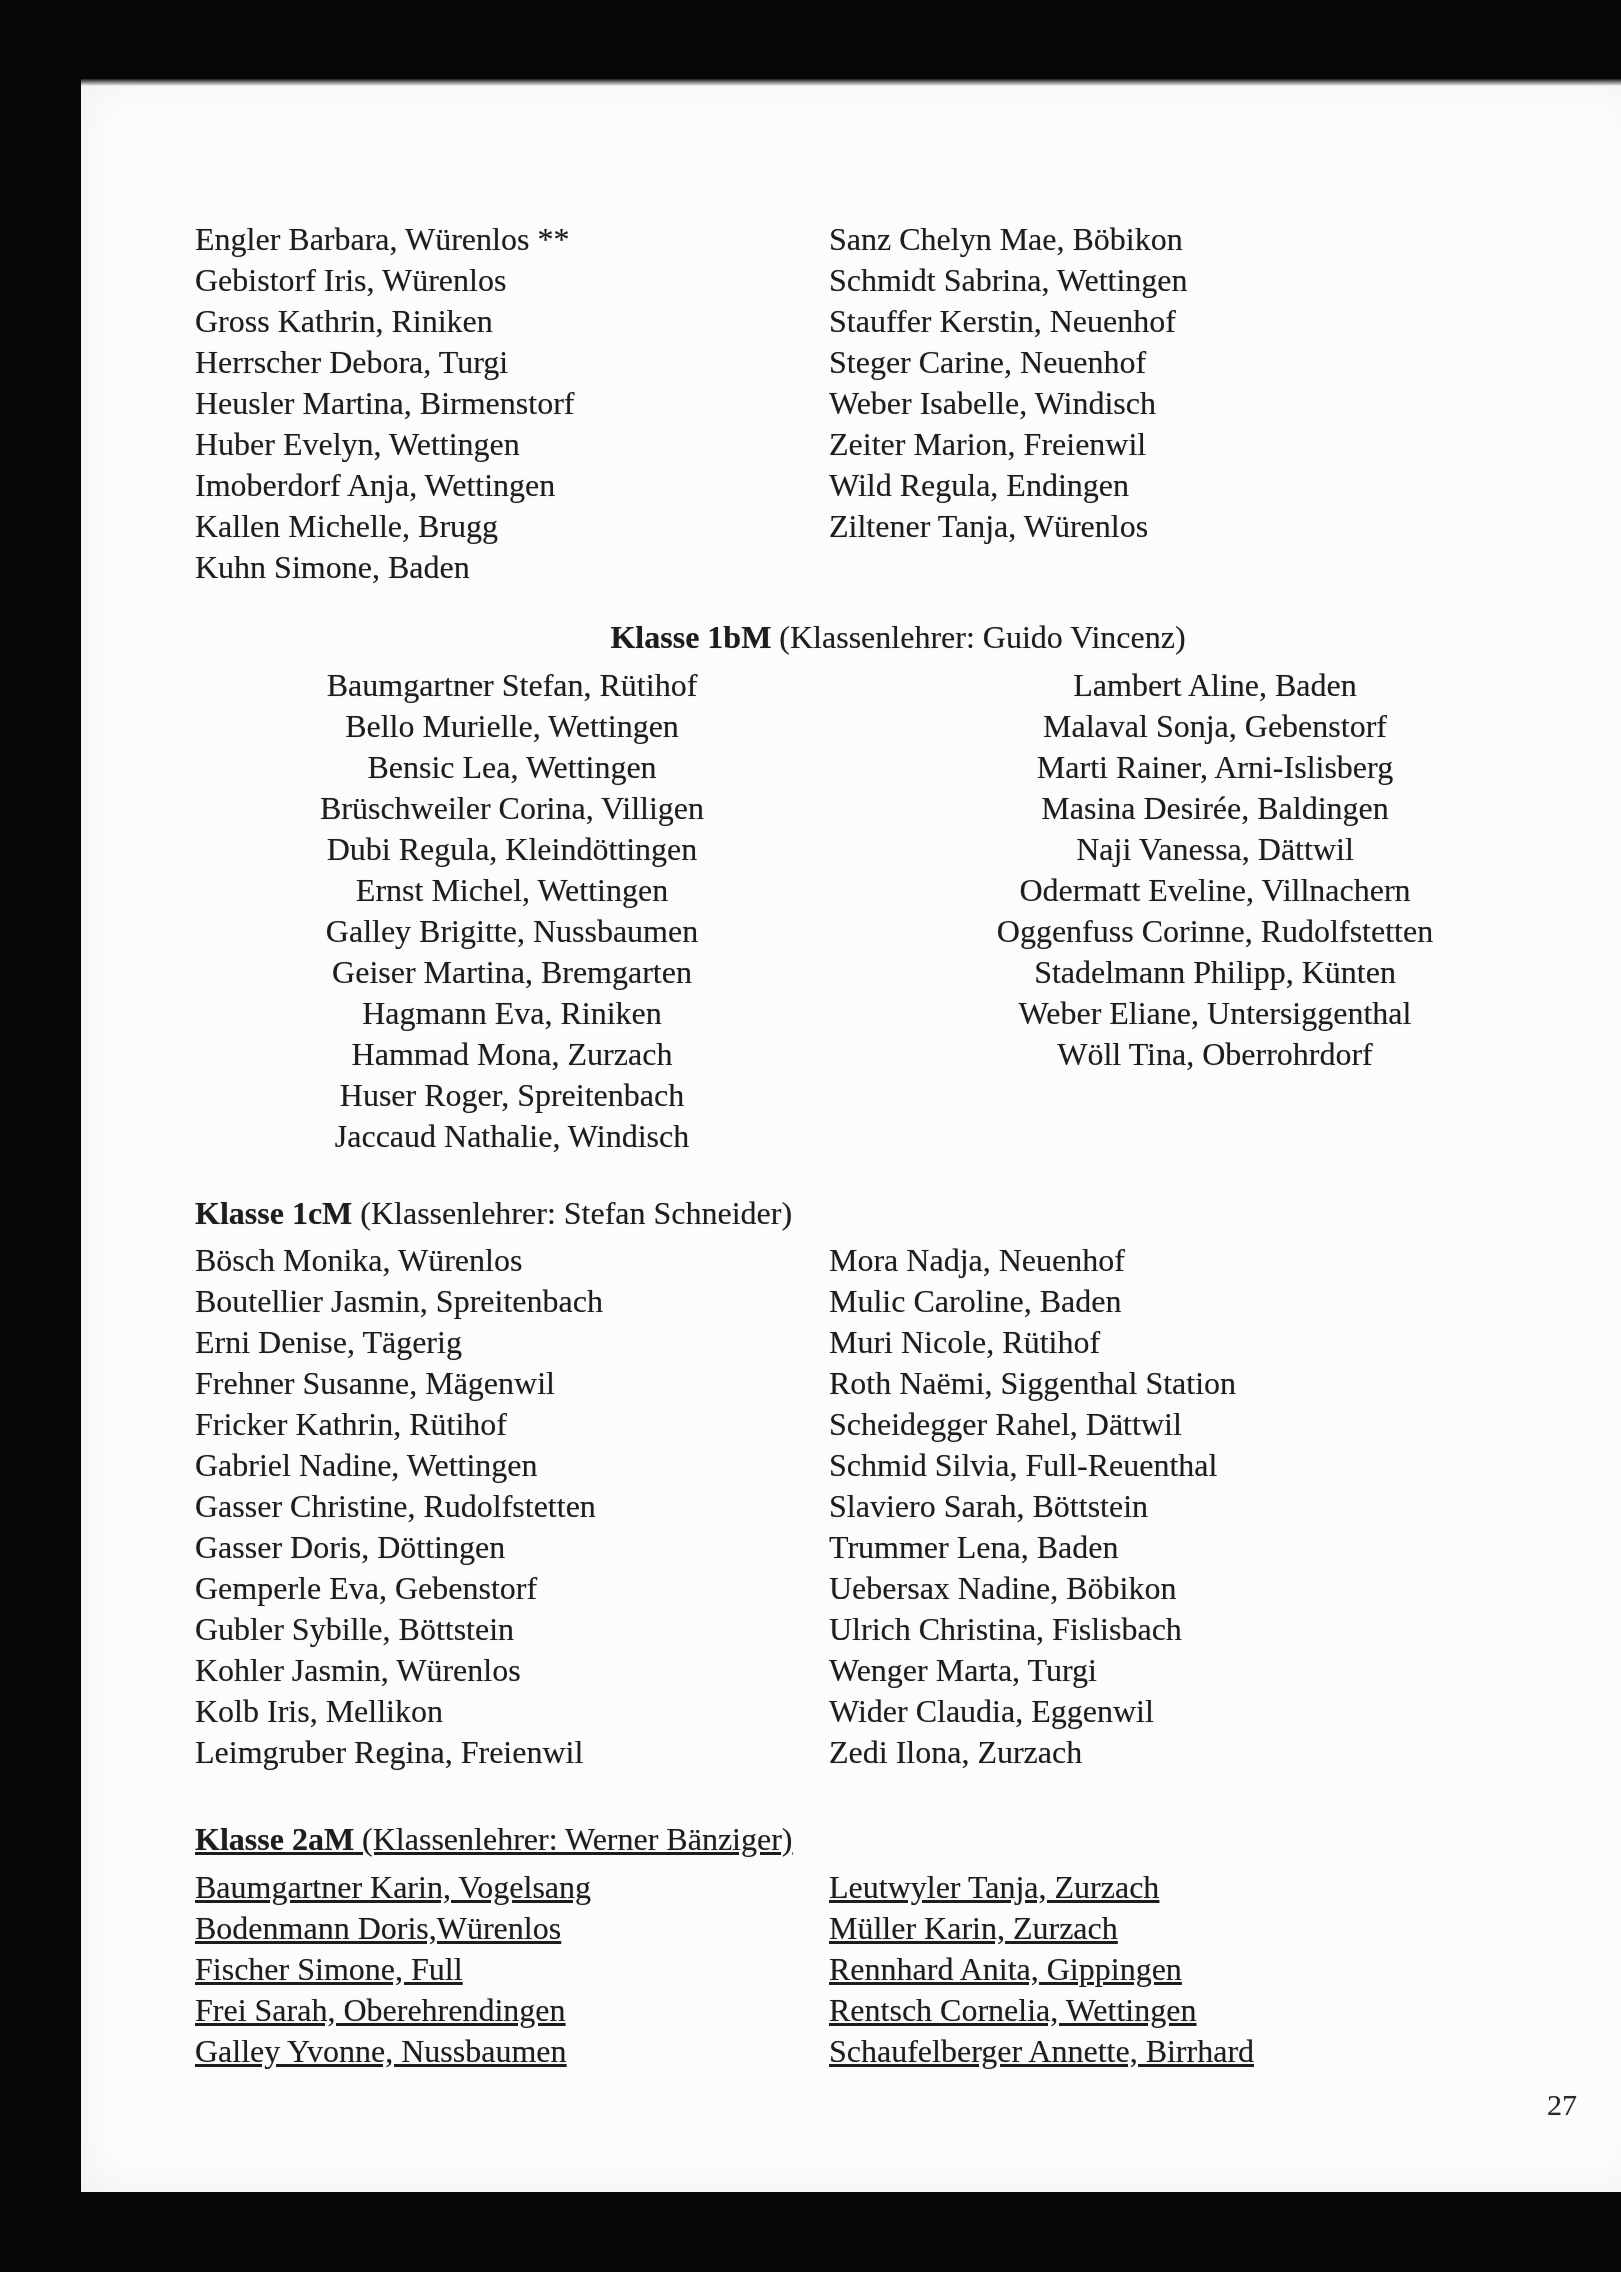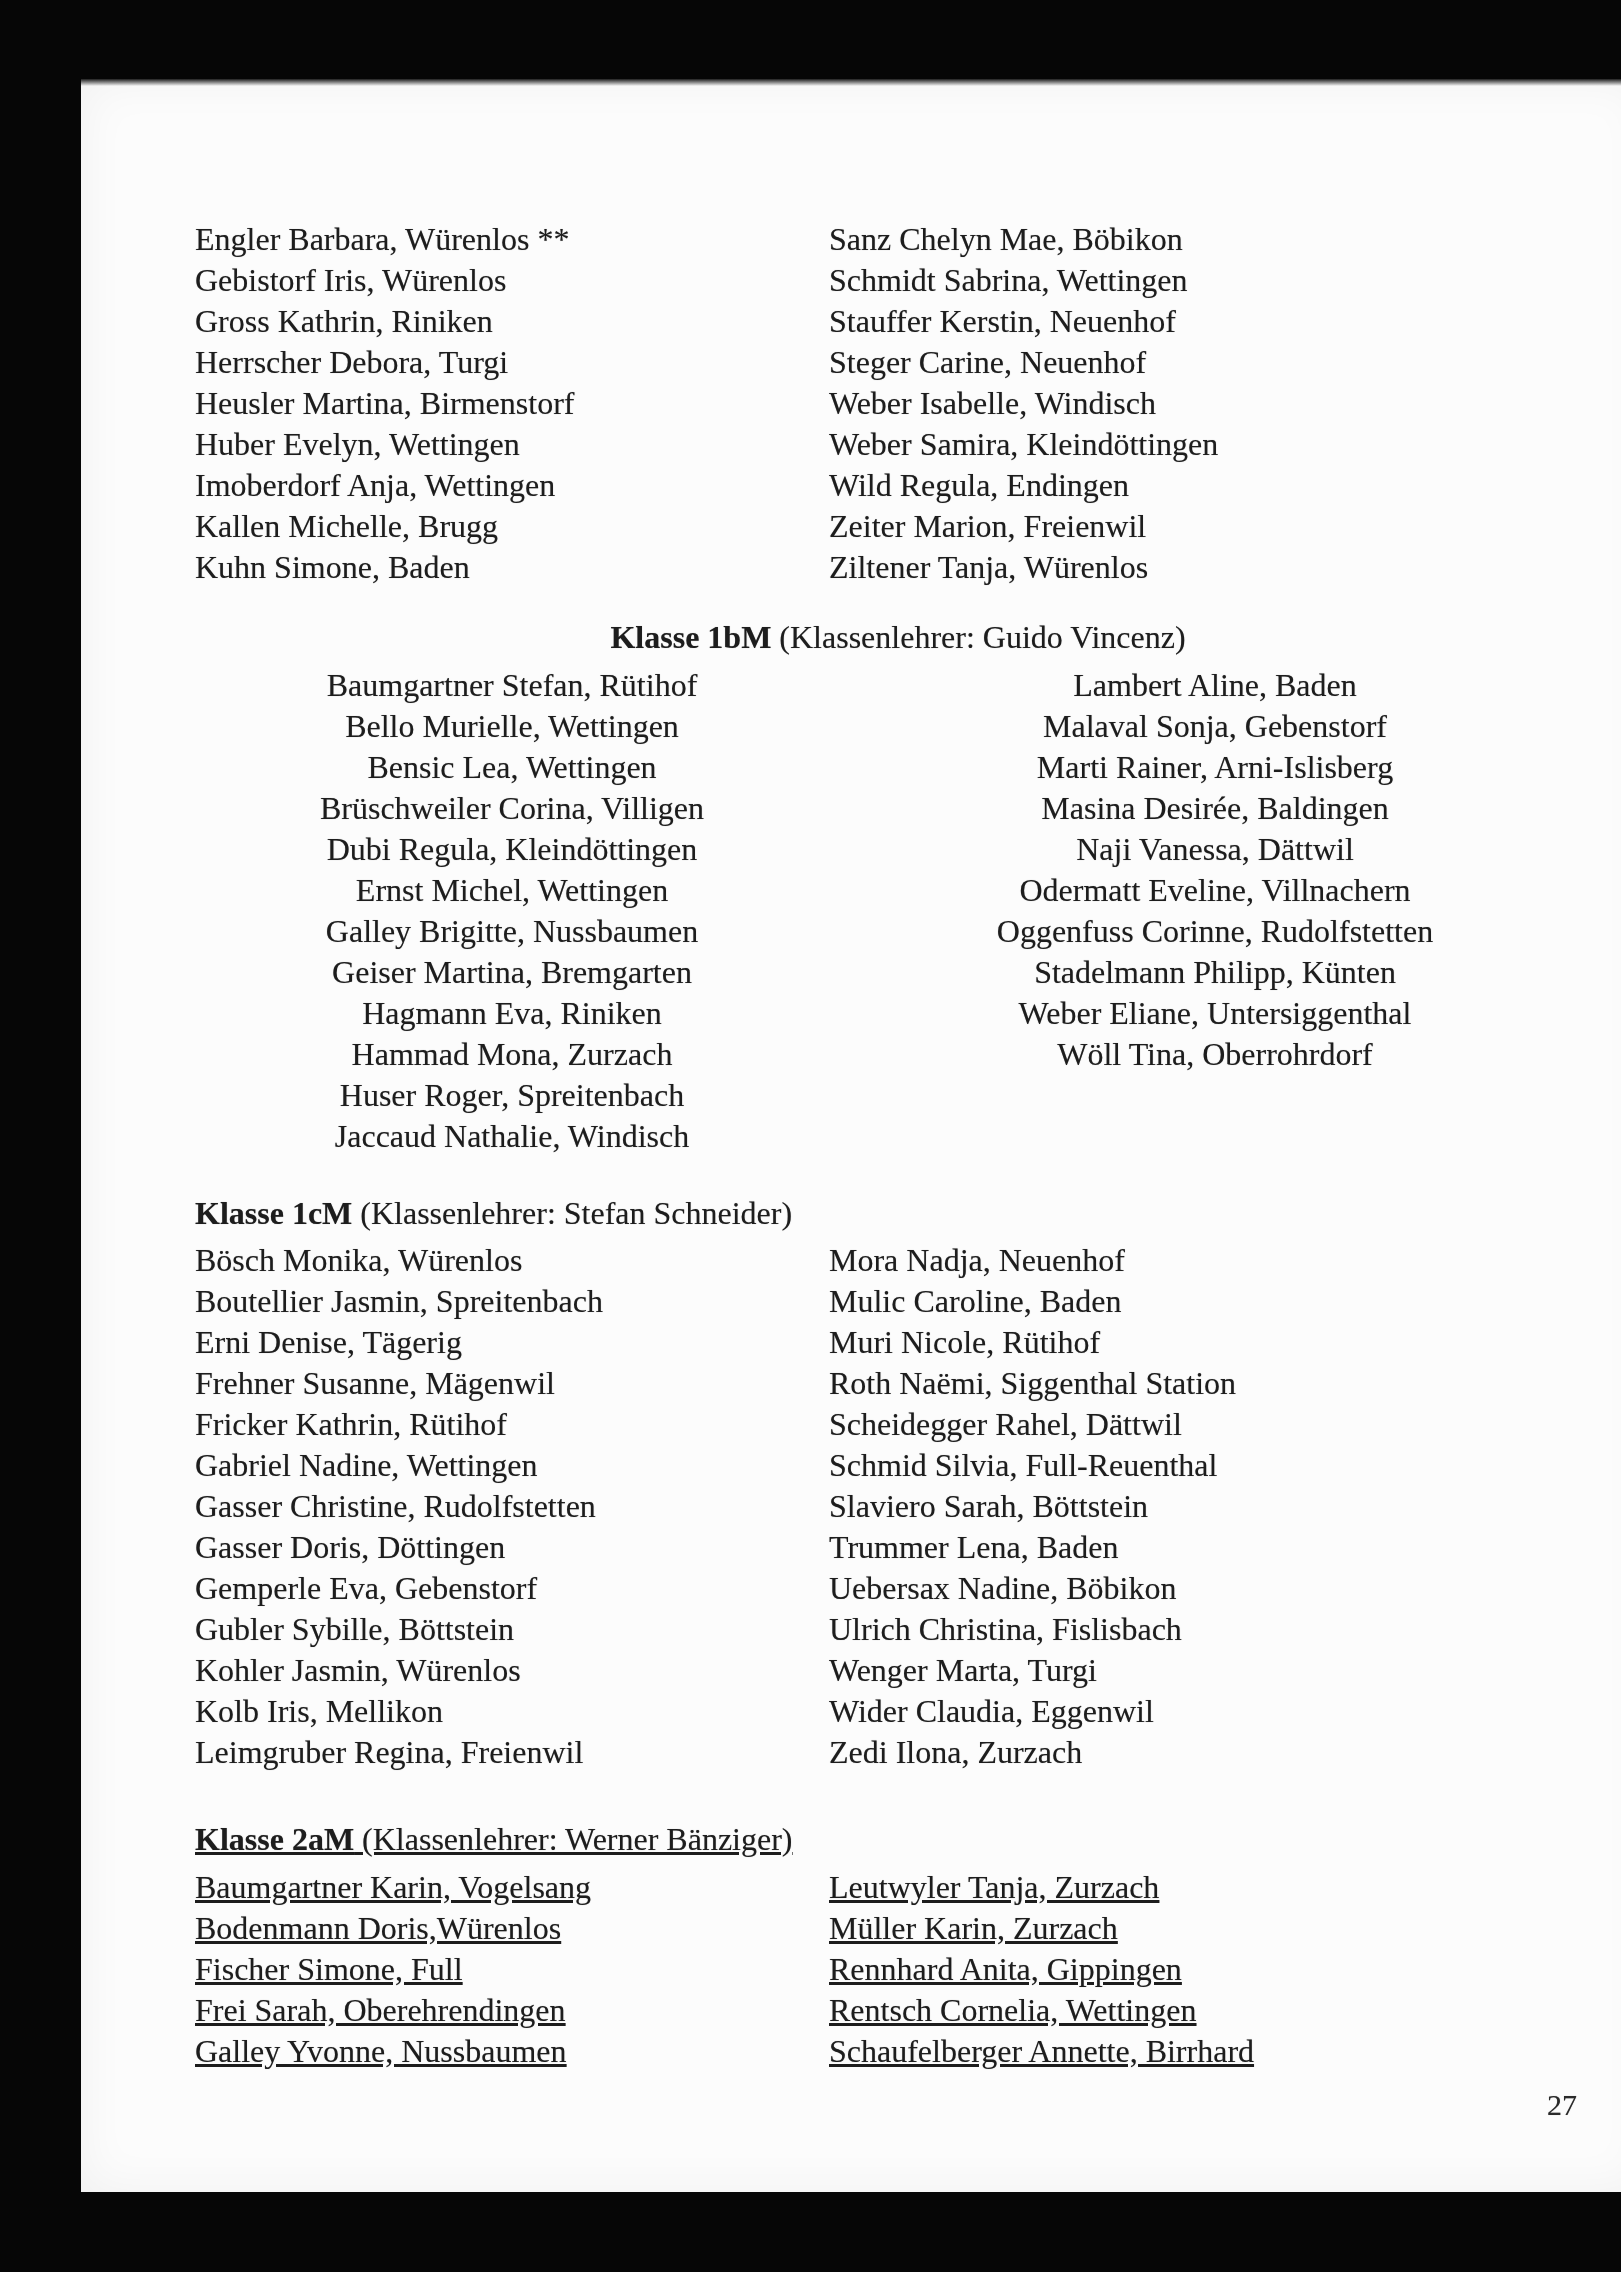--- a/index.html
+++ b/index.html
@@ -91,23 +91,22 @@
               <div class="row">Imoberdorf Anja, Wettingen</div>
               <div class="row">Kallen Michelle, Brugg</div>
               <div class="row">Kuhn Simone, Baden</div>
             </div>
             <div class="col">
               <div class="row">Sanz Chelyn Mae, Böbikon</div>
               <div class="row">Schmidt Sabrina, Wettingen</div>
               <div class="row">Stauffer Kerstin, Neuenhof</div>
               <div class="row">Steger Carine, Neuenhof</div>
               <div class="row">Weber Isabelle, Windisch</div>
-              <div class="row">Weber Samira, Kleindöttingen</div>
+              <div class="row">Zeiter Marion, Freienwil</div>
               <div class="row">Wild Regula, Endingen</div>
-              <div class="row">Zeiter Marion, Freienwil</div>
               <div class="row">Ziltener Tanja, Würenlos</div>
             </div>
           </div>
         </section>
         <section class="sec-1">
           <h2 class="class-heading"><span class="class-label">Klasse 1bM</span><span class="teacher-note"> (Klassenlehrer: Guido Vincenz)</span></h2>
           <div class="cols">
             <div class="col">
               <div class="row">Baumgartner Stefan, Rütihof</div>
               <div class="row">Bello Murielle, Wettingen</div>

